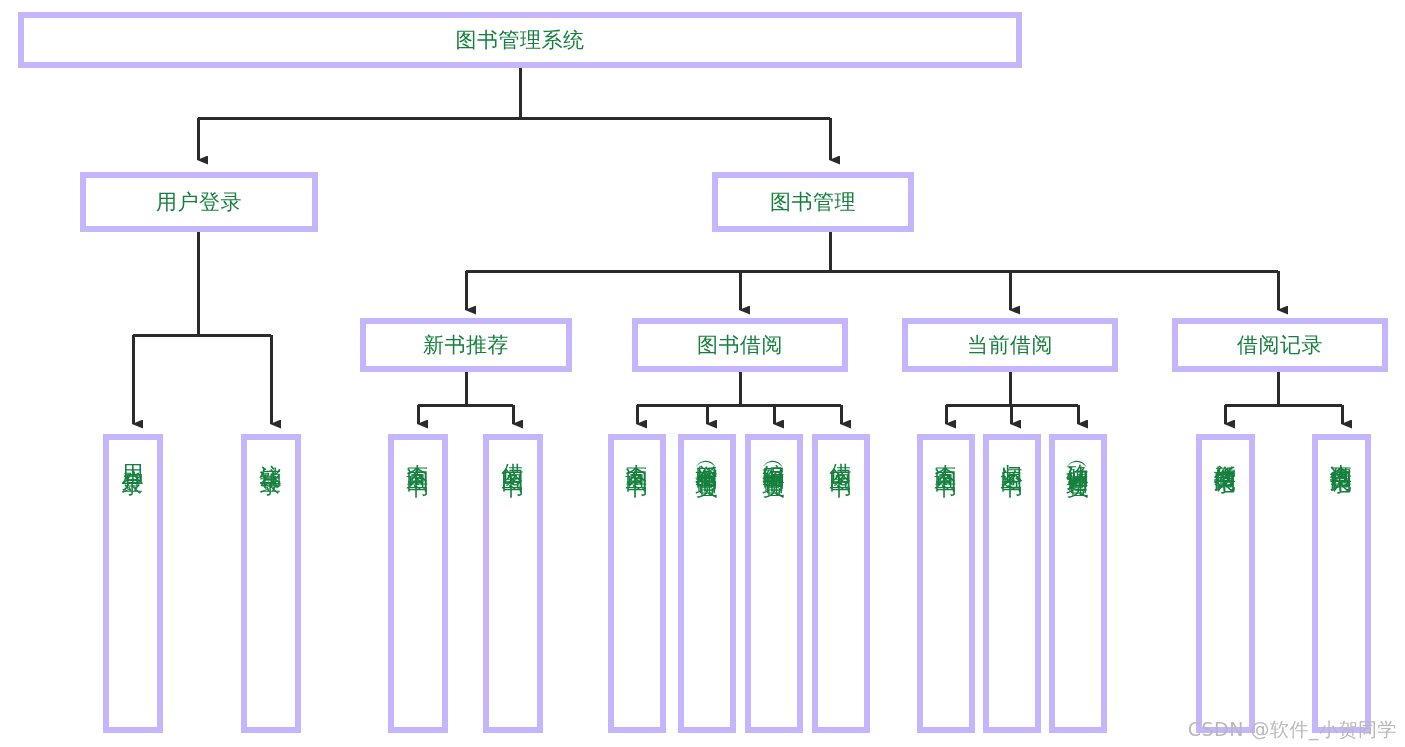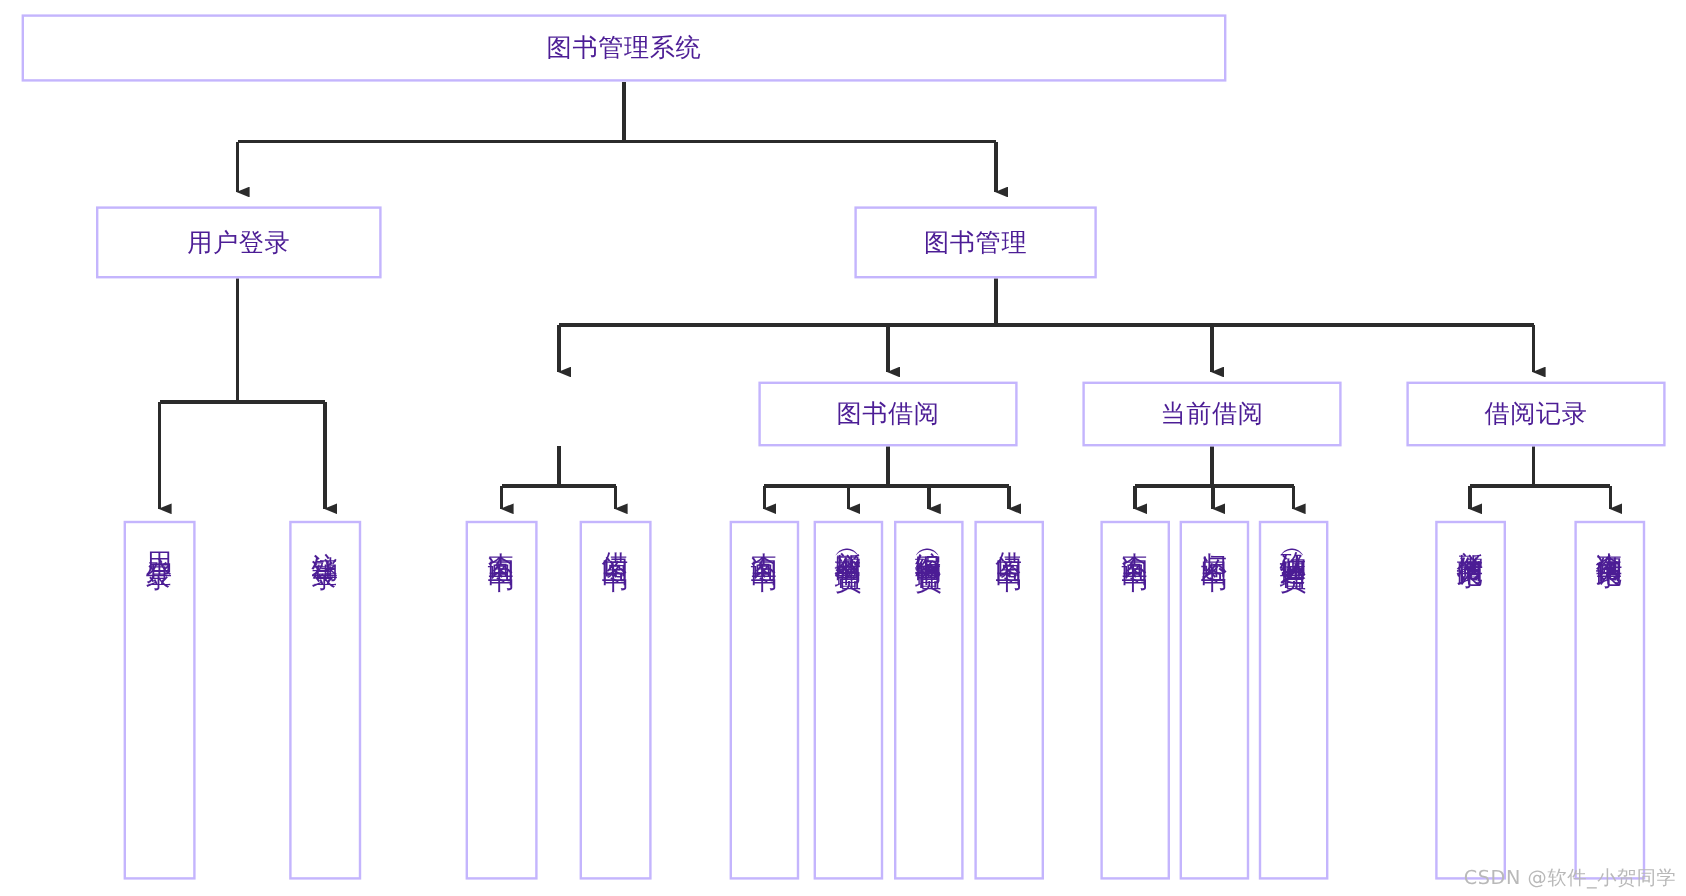--- a/index.html
+++ b/index.html
@@ -23,26 +23,25 @@
     left: 0;
     top: 0;
     width: 1405px;
     height: 747px;
     pointer-events: none;
   }
   .node {
     position: absolute;
     box-sizing: border-box;
     background: #ffffff;
-    border: 2px solid #c4b5fd;
+    border: 6px solid #c4b5fd;
     display: flex;
     align-items: center;
     justify-content: center;
-    color: #4c1d95;
-    font-family: Liberation Serif, serif;
+    color: #15803d;
   }
   .node-label {
     display: block;
     text-align: center;
     line-height: 1.15;
     white-space: nowrap;
   }
   .node.horizontal .node-label {
     font-size: 21px;
     letter-spacing: 0.5px;
@@ -64,21 +63,21 @@
     letter-spacing: 4px;
     white-space: nowrap;
   }
   .node.vertical.tall-text .node-label {
     letter-spacing: 2px;
   }
   #watermark {
     position: absolute;
     right: 8px;
     bottom: 4px;
-    font-size: 16px;
+    font-size: 19px;
     color: #b9b9b9;
     white-space: nowrap;
     letter-spacing: 0.5px;
   }
 </style>
 </head>
 <body>
 
 <div id="diagram-root">
 
@@ -137,20 +136,23 @@
   </div>
 
   <div class="node horizontal" style="left:80px; top:172px; width:238px; height:60px;">
     <span class="node-label">用户登录</span>
   </div>
 
   <div class="node horizontal" style="left:712px; top:172px; width:202px; height:60px;">
     <span class="node-label">图书管理</span>
   </div>
 
+  <div class="node horizontal" style="left:360px; top:318px; width:212px; height:54px;">
+    <span class="node-label">新书推荐</span>
+  </div>
 
   <div class="node horizontal" style="left:632px; top:318px; width:216px; height:54px;">
     <span class="node-label">图书借阅</span>
   </div>
 
   <div class="node horizontal" style="left:1172px; top:318px; width:216px; height:54px;">
     <span class="node-label">借阅记录</span>
   </div>
 
   <div class="node horizontal" style="left:902px; top:318px; width:216px; height:54px;">

